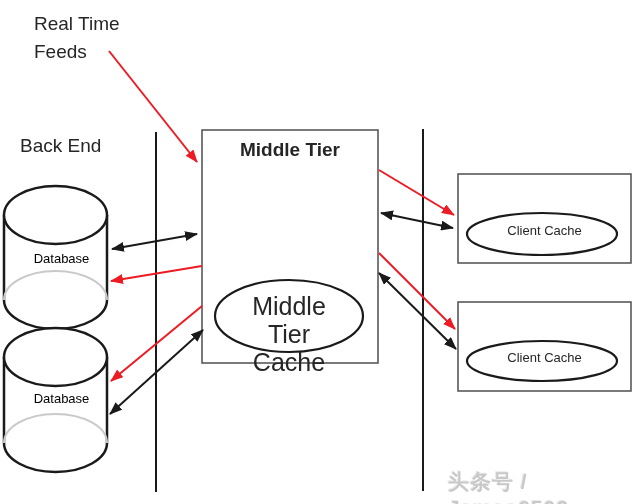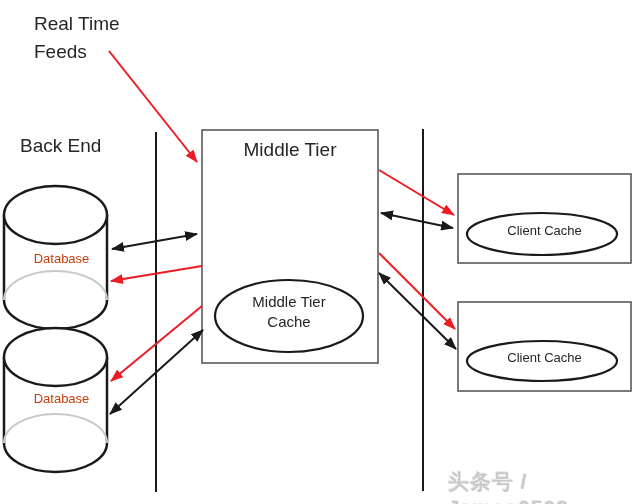--- a/index.html
+++ b/index.html
@@ -10,26 +10,26 @@
     font-family:"Liberation Sans", sans-serif;
     color:#262626;
     overflow:hidden;
   }
   #diagram-svg{position:absolute;left:0;top:0;}
   .lbl{position:absolute;white-space:pre-wrap;}
   .lbl-header{font-size:19px;line-height:28px;}
   .lbl-center{text-align:center;}
   .lbl-realtime{left:34px;top:10px;width:100px;}
   .lbl-backend{left:20px;top:132px;}
-  .lbl-middletier{left:202px;top:136px;width:176px;}
+  .lbl-middletier{left:202px;top:136px;width:176px;font-weight:bold;}
   .lbl-uiclients{left:458px;top:135px;width:173px;}
-  .lbl-db{font-size:13px;color:#c2410c;width:115px;left:4px;text-align:center;}
+  .lbl-db{font-size:13px;color:#000000;width:115px;left:4px;text-align:center;}
   .lbl-db1{top:251px;}
   .lbl-db2{top:391px;}
-  .lbl-mtcache{left:229px;top:292px;width:120px;font-size:15px;line-height:20px;text-align:center;}
+  .lbl-mtcache{left:229px;top:292px;width:120px;font-size:25px;line-height:28px;text-align:center;}
   .lbl-ccache{width:173px;left:458px;font-size:13px;text-align:center;}
   .lbl-ccache1{top:223px;}
   .lbl-ccache2{top:350px;}
   .lbl-watermark{
     left:448px;top:468px;
     font-size:21px;font-weight:bold;letter-spacing:1px;
     color:#c9c9c9;
     text-shadow:1px 1px 0 #ffffff, -1px -1px 0 #e9e9e9;
   }
 </style>

